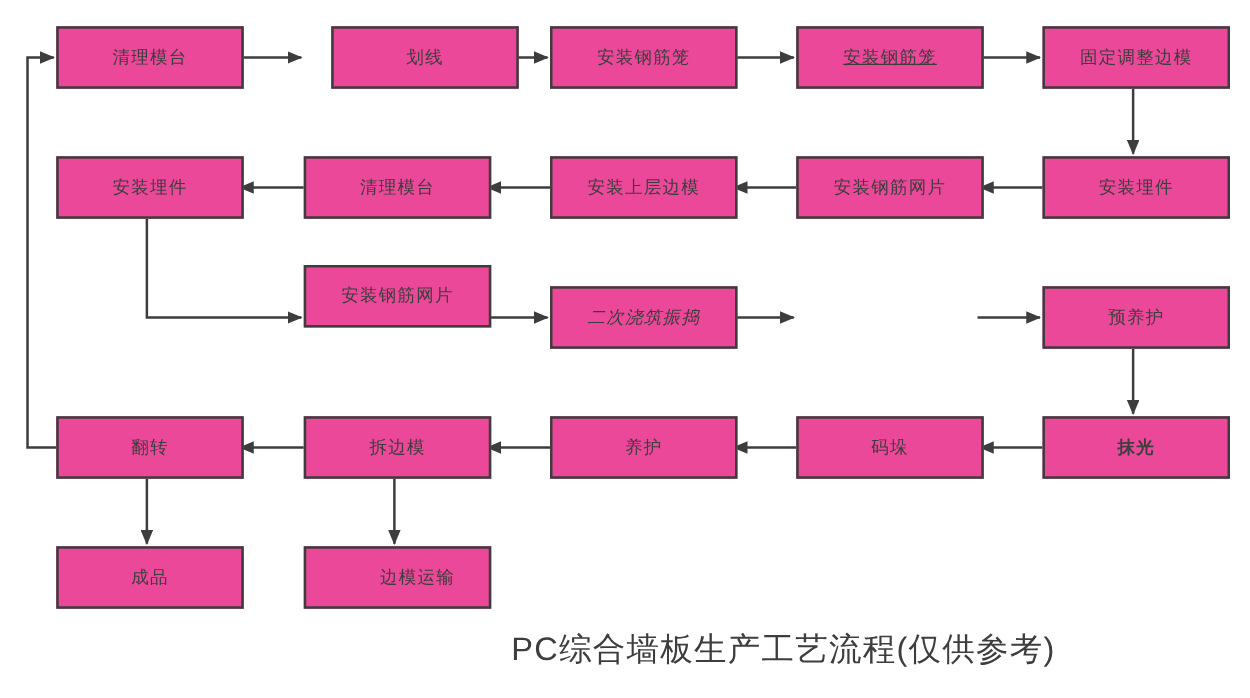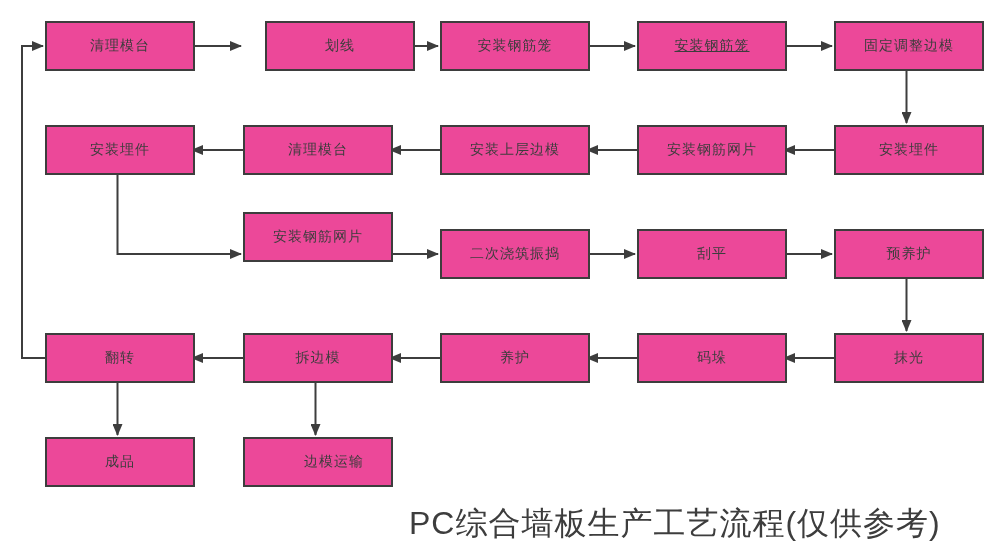--- a/index.html
+++ b/index.html
@@ -41,35 +41,35 @@
   .n1  { left: 243px; top: 21px; margin-left: 22px; }
   .n2  { left: 440px; top: 21px; }
   .n3  { left: 637px; top: 21px; text-decoration: underline; }
   .n4  { left: 834px; top: 21px; }
   .n5  { left: 834px; top: 125px; }
   .n6  { left: 637px; top: 125px; }
   .n7  { left: 440px; top: 125px; }
   .n8  { left: 243px; top: 125px; }
   .n9  { left: 45px;  top: 125px; }
   .n10 { left: 243px; top: 212px; font-family: Liberation Serif, serif; }
-  .n11 { left: 440px; top: 229px; }
+  .n11 { left: 440px; top: 229px; font-style: italic; }
   .n12 { left: 637px; top: 229px; }
   .n13 { left: 834px; top: 229px; }
-  .n14 { left: 834px; top: 333px; }
+  .n14 { left: 834px; top: 333px; font-weight: bold; }
   .n15 { left: 637px; top: 333px; }
   .n16 { left: 440px; top: 333px; }
   .n17 { left: 243px; top: 333px; }
   .n18 { left: 45px;  top: 333px; }
   .n19 { left: 45px;  top: 437px; }
   .n20 { left: 243px; top: 437px; padding-left: 32px; }
   .caption {
     position: absolute;
     left: 409px;
     top: 502px;
-    font-size: 32px;
+    font-size: 26px;
     letter-spacing: 1px;
     color: #3d3d3d;
     white-space: nowrap;
   }
 </style>
 </head>
 <body>
 
 <div id="stage">
 
@@ -116,21 +116,20 @@
   <div class="node n2">安装钢筋笼</div>
   <div class="node n3">安装钢筋笼</div>
   <div class="node n4">固定调整边模</div>
   <div class="node n5">安装埋件</div>
   <div class="node n6">安装钢筋网片</div>
   <div class="node n7">安装上层边模</div>
   <div class="node n8">清理模台</div>
   <div class="node n9">安装埋件</div>
   <div class="node n10">安装钢筋网片</div>
   <div class="node n11">二次浇筑振捣</div>
-  <div class="node n12">刮平</div>
   <div class="node n13">预养护</div>
   <div class="node n14">抹光</div>
   <div class="node n15">码垛</div>
   <div class="node n16">养护</div>
   <div class="node n17">拆边模</div>
   <div class="node n18">翻转</div>
   <div class="node n19">成品</div>
   <div class="node n20">边模运输</div>
 
   <div class="caption">PC综合墙板生产工艺流程(仅供参考)</div>

